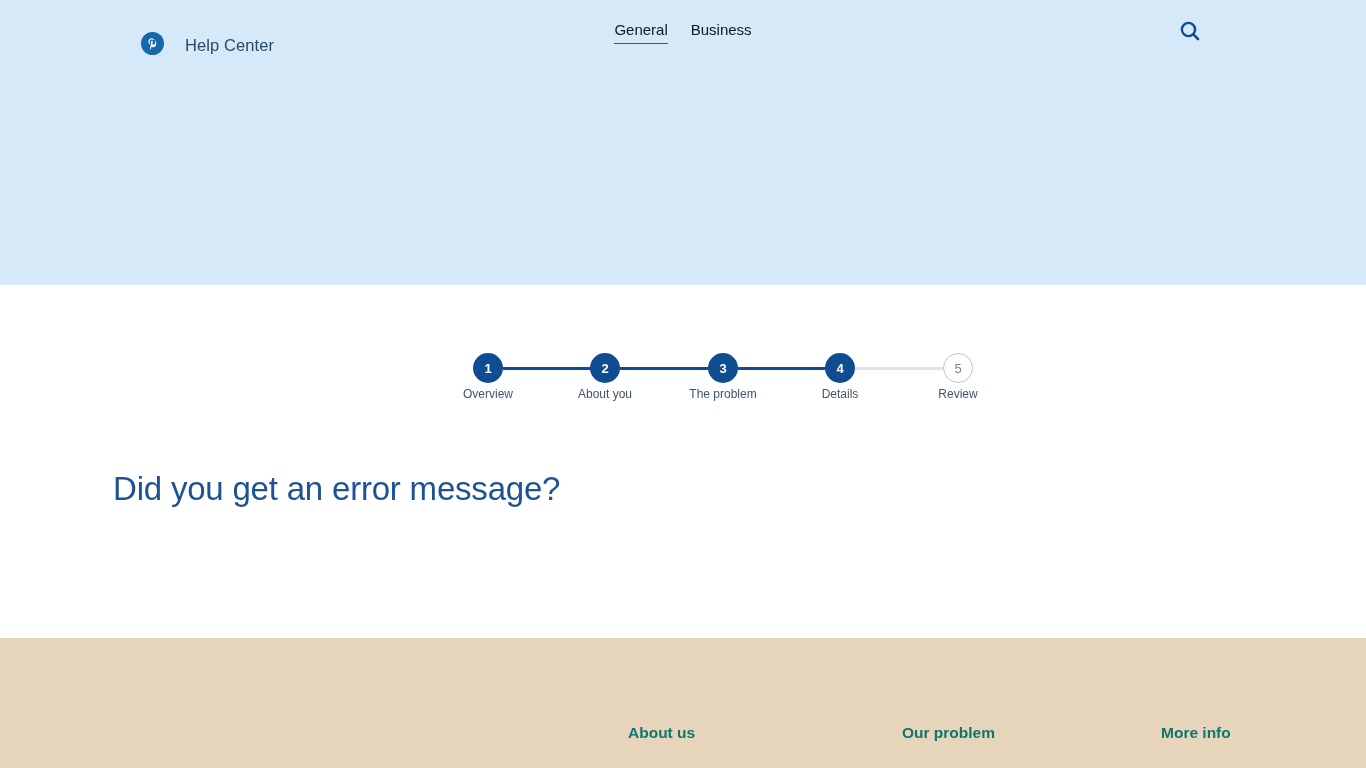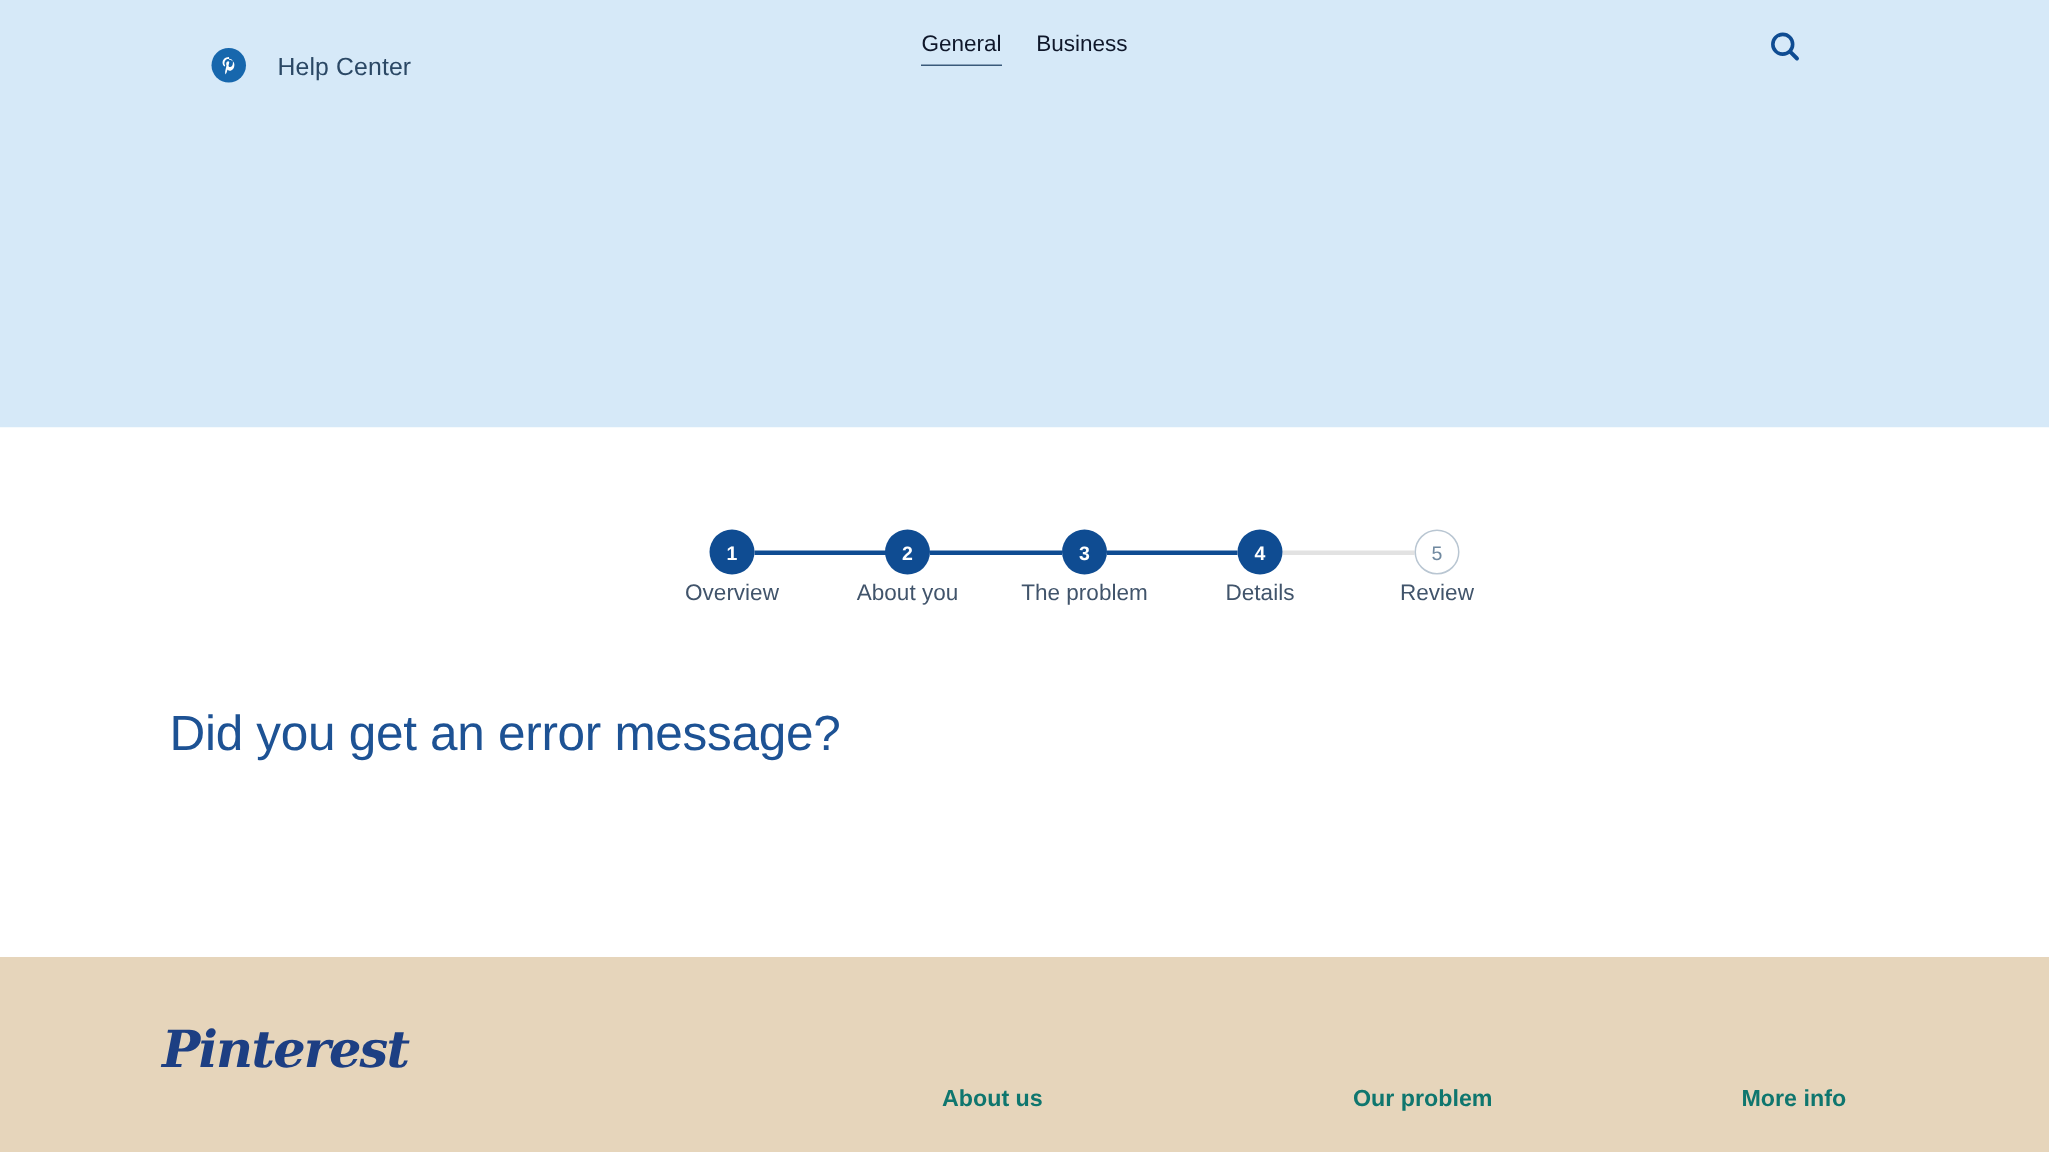--- a/index.html
+++ b/index.html
@@ -178,21 +178,21 @@
     top: 14px;
     height: 2.5px;
     z-index: 1;
   }
   .connector.done { background: #0f4c92; }
   .connector.todo { background: #e2e2e2; }
 
   .step-label {
     position: absolute;
     top: 34px;
-    font-size: 15px;
+    font-size: 12px;
     color: #41546b;
     white-space: nowrap;
     text-align: center;
     transform: translateX(-50%);
     left: 15px;
   }
 
   
   .question {
     position: absolute;
@@ -361,19 +361,18 @@
       </div>
     </div>
 
     <div class="question">Did you get an error message?</div>
 
 
   </div>
 
   <div class="footer"></div>
 
-  <div class="footer-logo">Pinterest</div>
 
   <div class="footer-col c1">About us</div>
   <div class="footer-col c2">Our problem</div>
   <div class="footer-col c3">More info</div>
 
 </div>
 
 </body></html>

